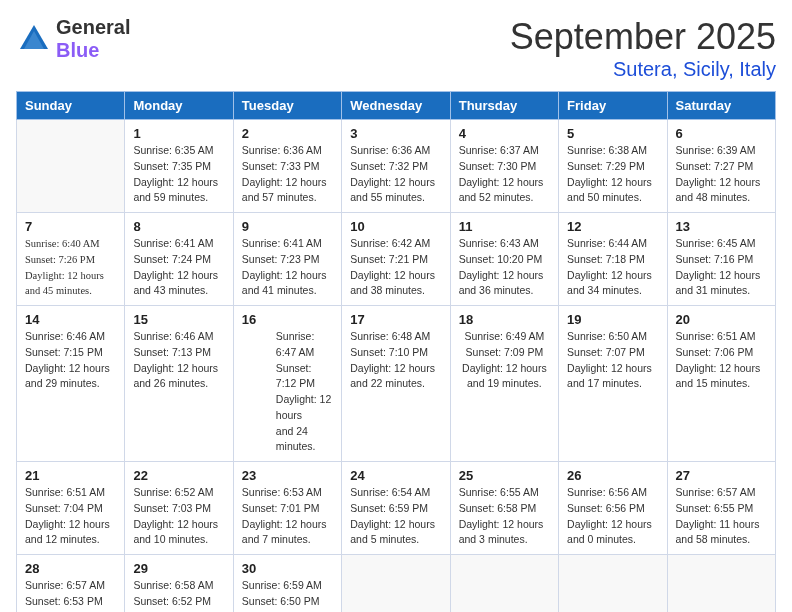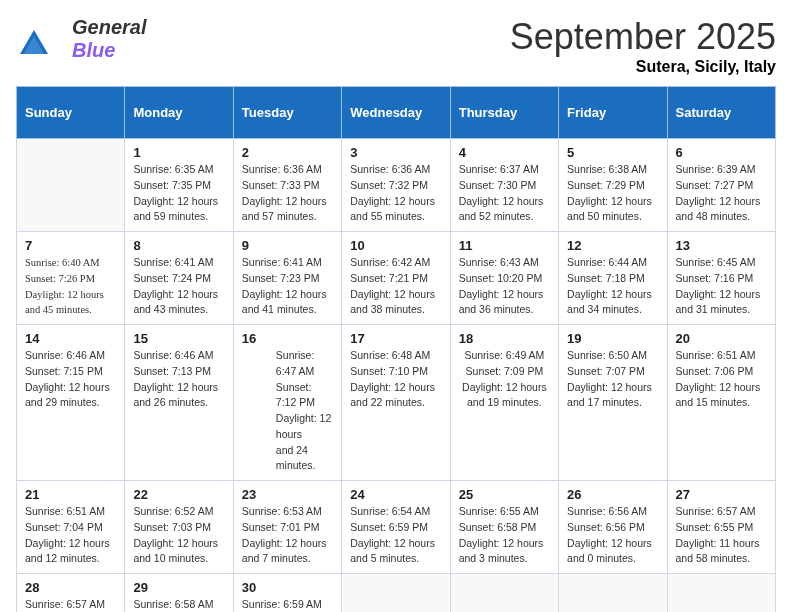--- a/index.html
+++ b/index.html
@@ -11,33 +11,32 @@
       padding: 16px;
     }
     .header {
       display: flex;
       justify-content: space-between;
       align-items: flex-start;
       margin-bottom: 10px;
     }
     .logo {
       display: flex;
-      align-items: flex-end;
-      gap: 20px;
-      font-style: italic;
+      align-items: center;
+      gap: 4px;
     }
     .title-area { text-align: right; }
     .month-title { font-size: 36px; color: #333; font-weight: normal; margin-left: 20px; }
-    .subtitle { font-size: 16px; color: #000000; font-weight: bold; }
+    .subtitle { font-size: 20px; color: #1d4ed8; }
     .calendar { width: 100%; border-collapse: collapse; }
     .calendar th {
       background-color: #1a6dbf;
       color: #fff;
       font-size: 13px;
-      padding: 18px 8px;
+      padding: 6px 8px;
       text-align: left;
       border: 1px solid #a0c0e8;
     }
     .calendar td {
       vertical-align: top;
       padding: 6px 8px;
       border: 1px solid #d0d8e8;
       font-size: 10.5px;
       color: #333;
       width: calc(100%/7);

